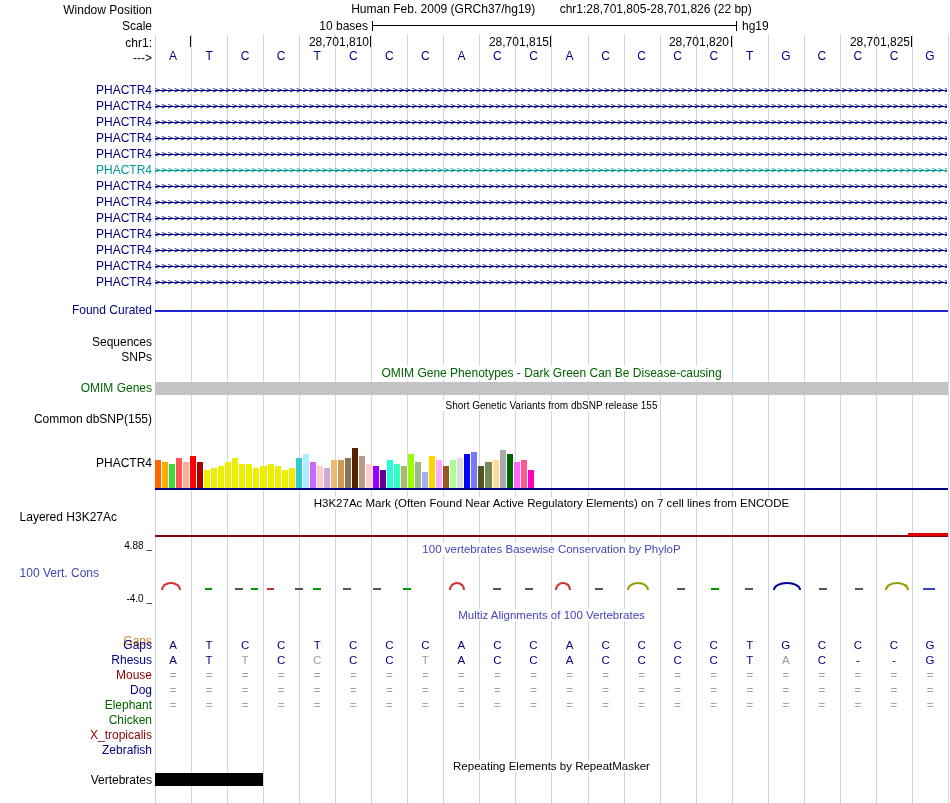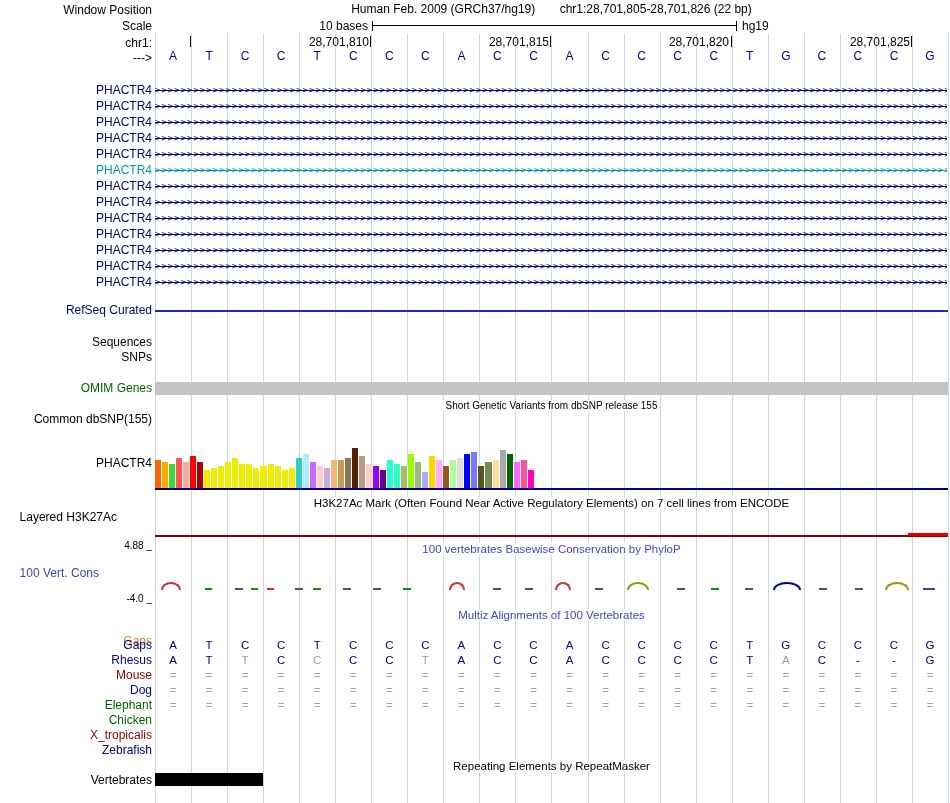--- a/index.html
+++ b/index.html
@@ -162,26 +162,29 @@
       <div class="gencode-row" style="top: 176px;">
         <span class="glabel" style="color: rgb(0, 0, 128);">PHACTR4</span>
         <div class="arrowline" style="color: rgb(0, 0, 128);">&gt;&gt;&gt;&gt;&gt;&gt;&gt;&gt;&gt;&gt;&gt;&gt;&gt;&gt;&gt;&gt;&gt;&gt;&gt;&gt;&gt;&gt;&gt;&gt;&gt;&gt;&gt;&gt;&gt;&gt;&gt;&gt;&gt;&gt;&gt;&gt;&gt;&gt;&gt;&gt;&gt;&gt;&gt;&gt;&gt;&gt;&gt;&gt;&gt;&gt;&gt;&gt;&gt;&gt;&gt;&gt;&gt;&gt;&gt;&gt;&gt;&gt;&gt;&gt;&gt;&gt;&gt;&gt;&gt;&gt;&gt;&gt;&gt;&gt;&gt;&gt;&gt;&gt;&gt;&gt;&gt;&gt;&gt;&gt;&gt;&gt;&gt;&gt;&gt;&gt;&gt;&gt;&gt;&gt;&gt;&gt;&gt;&gt;&gt;&gt;&gt;&gt;&gt;&gt;&gt;&gt;&gt;&gt;&gt;&gt;&gt;&gt;&gt;&gt;&gt;&gt;&gt;&gt;&gt;&gt;&gt;&gt;&gt;&gt;&gt;&gt;&gt;&gt;&gt;&gt;&gt;&gt;&gt;&gt;&gt;&gt;&gt;&gt;&gt;&gt;&gt;&gt;&gt;&gt;&gt;&gt;&gt;&gt;&gt;&gt;&gt;&gt;&gt;&gt;&gt;&gt;&gt;&gt;&gt;&gt;</div>
       </div>
       <div class="gencode-row" style="top: 192px;">
         <span class="glabel" style="color: rgb(0, 0, 128);">PHACTR4</span>
         <div class="arrowline" style="color: rgb(0, 0, 128);">&gt;&gt;&gt;&gt;&gt;&gt;&gt;&gt;&gt;&gt;&gt;&gt;&gt;&gt;&gt;&gt;&gt;&gt;&gt;&gt;&gt;&gt;&gt;&gt;&gt;&gt;&gt;&gt;&gt;&gt;&gt;&gt;&gt;&gt;&gt;&gt;&gt;&gt;&gt;&gt;&gt;&gt;&gt;&gt;&gt;&gt;&gt;&gt;&gt;&gt;&gt;&gt;&gt;&gt;&gt;&gt;&gt;&gt;&gt;&gt;&gt;&gt;&gt;&gt;&gt;&gt;&gt;&gt;&gt;&gt;&gt;&gt;&gt;&gt;&gt;&gt;&gt;&gt;&gt;&gt;&gt;&gt;&gt;&gt;&gt;&gt;&gt;&gt;&gt;&gt;&gt;&gt;&gt;&gt;&gt;&gt;&gt;&gt;&gt;&gt;&gt;&gt;&gt;&gt;&gt;&gt;&gt;&gt;&gt;&gt;&gt;&gt;&gt;&gt;&gt;&gt;&gt;&gt;&gt;&gt;&gt;&gt;&gt;&gt;&gt;&gt;&gt;&gt;&gt;&gt;&gt;&gt;&gt;&gt;&gt;&gt;&gt;&gt;&gt;&gt;&gt;&gt;&gt;&gt;&gt;&gt;&gt;&gt;&gt;&gt;&gt;&gt;&gt;&gt;&gt;&gt;&gt;&gt;&gt;&gt;</div>
       </div>
     </div>
 
-  <span class="llabel" style="top:303px;color:#000080">RefSeq Curated</span>
+  <span class="llabel" style="top:303px;color:#000080">Found Curated</span>
   <div id="refseq-line" class="track-line"></div>
 
   <span class="llabel" style="top:335px">Sequences</span>
   <span class="llabel" style="top:350px">SNPs</span>
 
+  <div class="ctitle green" style="top:366px;font-size:12px">
+    <span>OMIM Gene Phenotypes - Dark Green Can Be Disease-causing</span>
+  </div>
   <span class="llabel green" style="top:381px">OMIM Genes</span>
   <div id="omim-bar" class="track-line"></div>
 
   <div class="ctitle tiny" style="top:399px">
     <span>Short Genetic Variants from dbSNP release 155</span>
   </div>
   <span class="llabel" style="top:412px">Common dbSNP(155)</span>
 
   <span class="llabel" style="top:456px">PHACTR4</span>
   <div id="gtex-bars">

